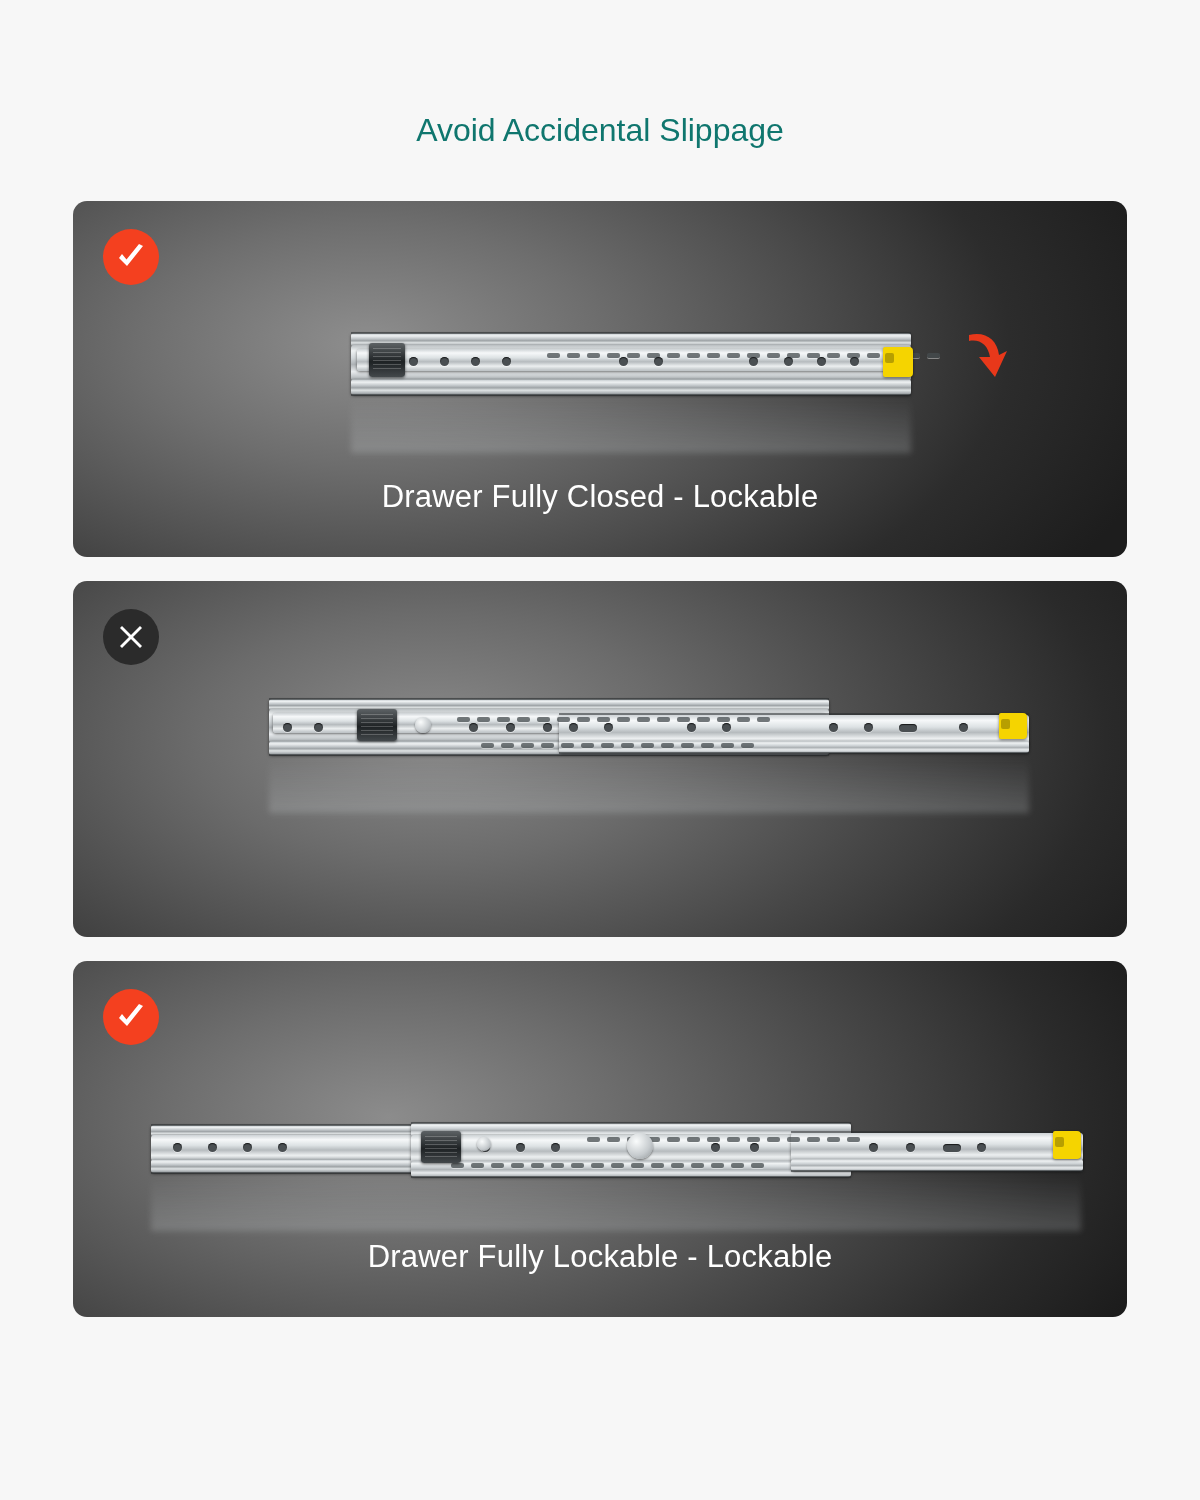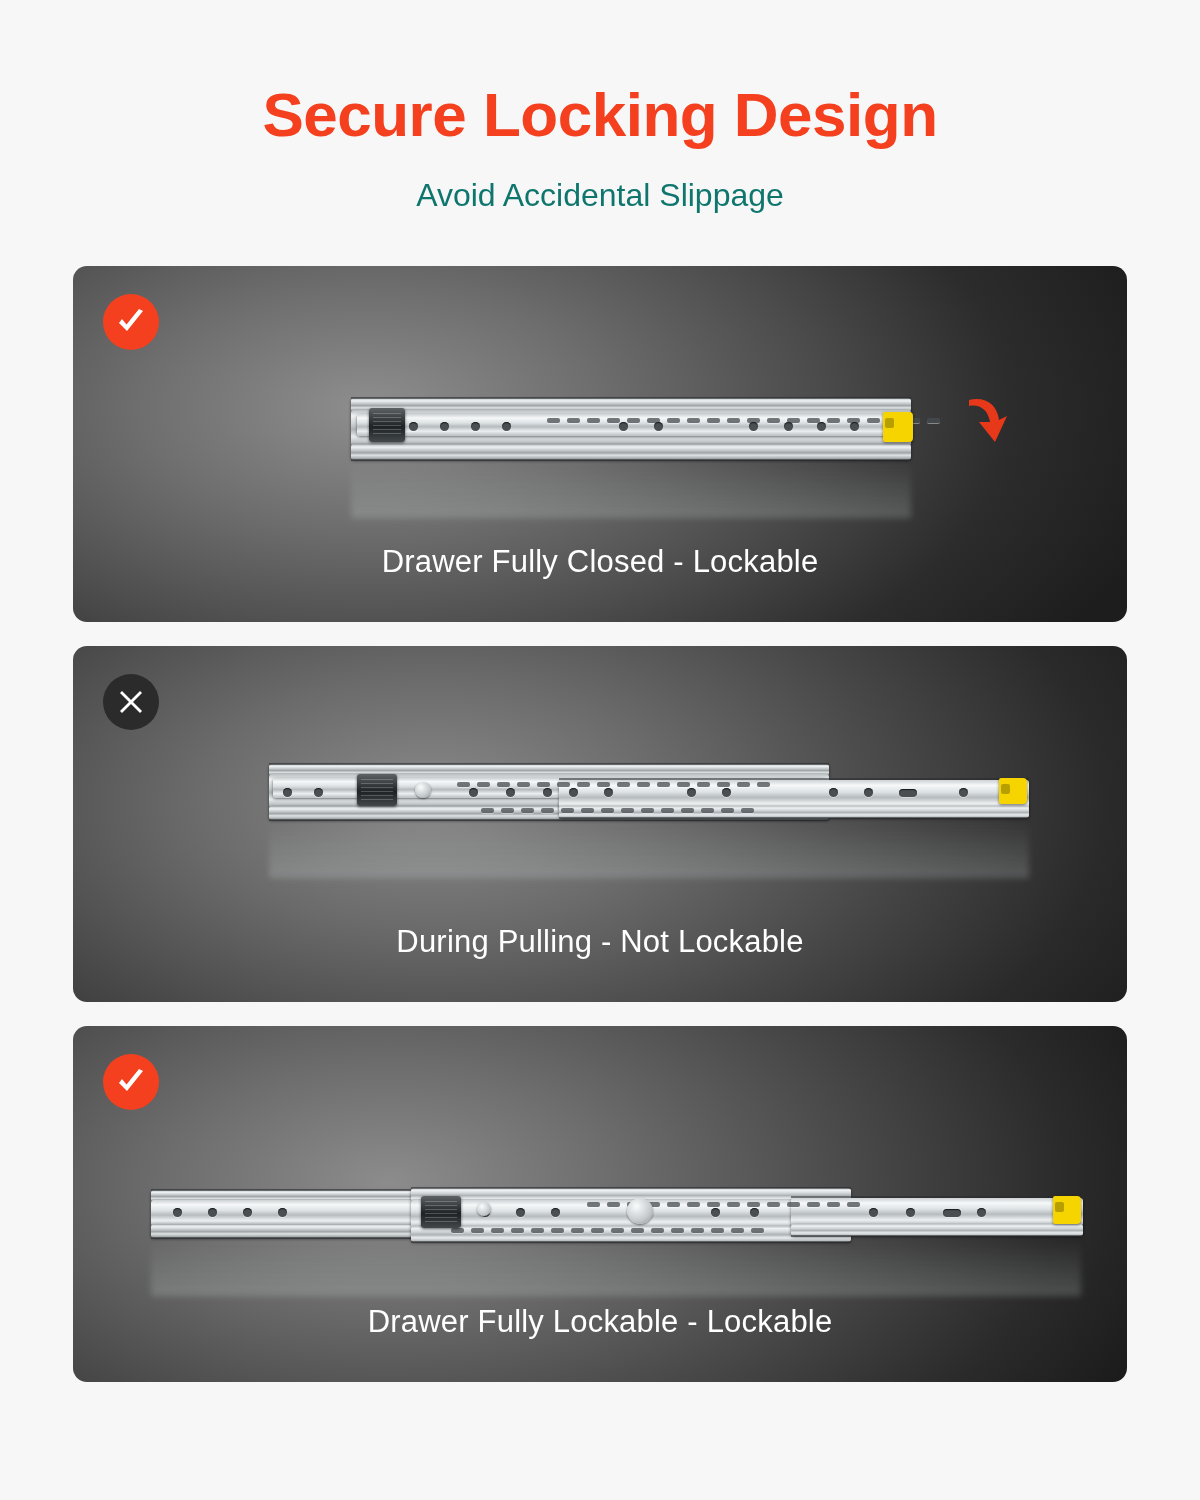--- a/index.html
+++ b/index.html
@@ -216,21 +216,20 @@
     position: absolute;
   }
   .arrow svg { display: block; }
 </style>
 </head>
 <body>
 
 <div class="page">
 
   <div class="header">
-    <h1 class="title">Secure Locking Design</h1>
     <p class="subtitle">Avoid Accidental Slippage</p>
   </div>
 
   <div class="panels">
 
     <div class="panel panel-1">
       <div class="badge ok">
         <svg width="34" height="34" viewBox="0 0 34 34">
           <path d="M5 18 L13 26 L29 6 L25 4 L12.5 19.5 L8 14 Z" fill="#ffffff"></path>
         </svg>
@@ -396,21 +395,20 @@
             <div class="grill"></div>
           </div>
           <div class="knob" style="left:146px; top:28px; width:16px; height:16px;"></div>
 
           <div class="lock-tab" style="left:730px; top:24px; width:28px; height:26px;"></div>
 
           <div class="reflection" style="top:68px;"></div>
         </div>
       </div>
 
-      <div class="caption">During Pulling - Not Lockable</div>
     </div>
 
     <div class="panel panel-3">
       <div class="badge ok">
         <svg width="34" height="34" viewBox="0 0 34 34">
           <path d="M5 18 L13 26 L29 6 L25 4 L12.5 19.5 L8 14 Z" fill="#ffffff"></path>
         </svg>
       </div>
 
       <div class="stage">

